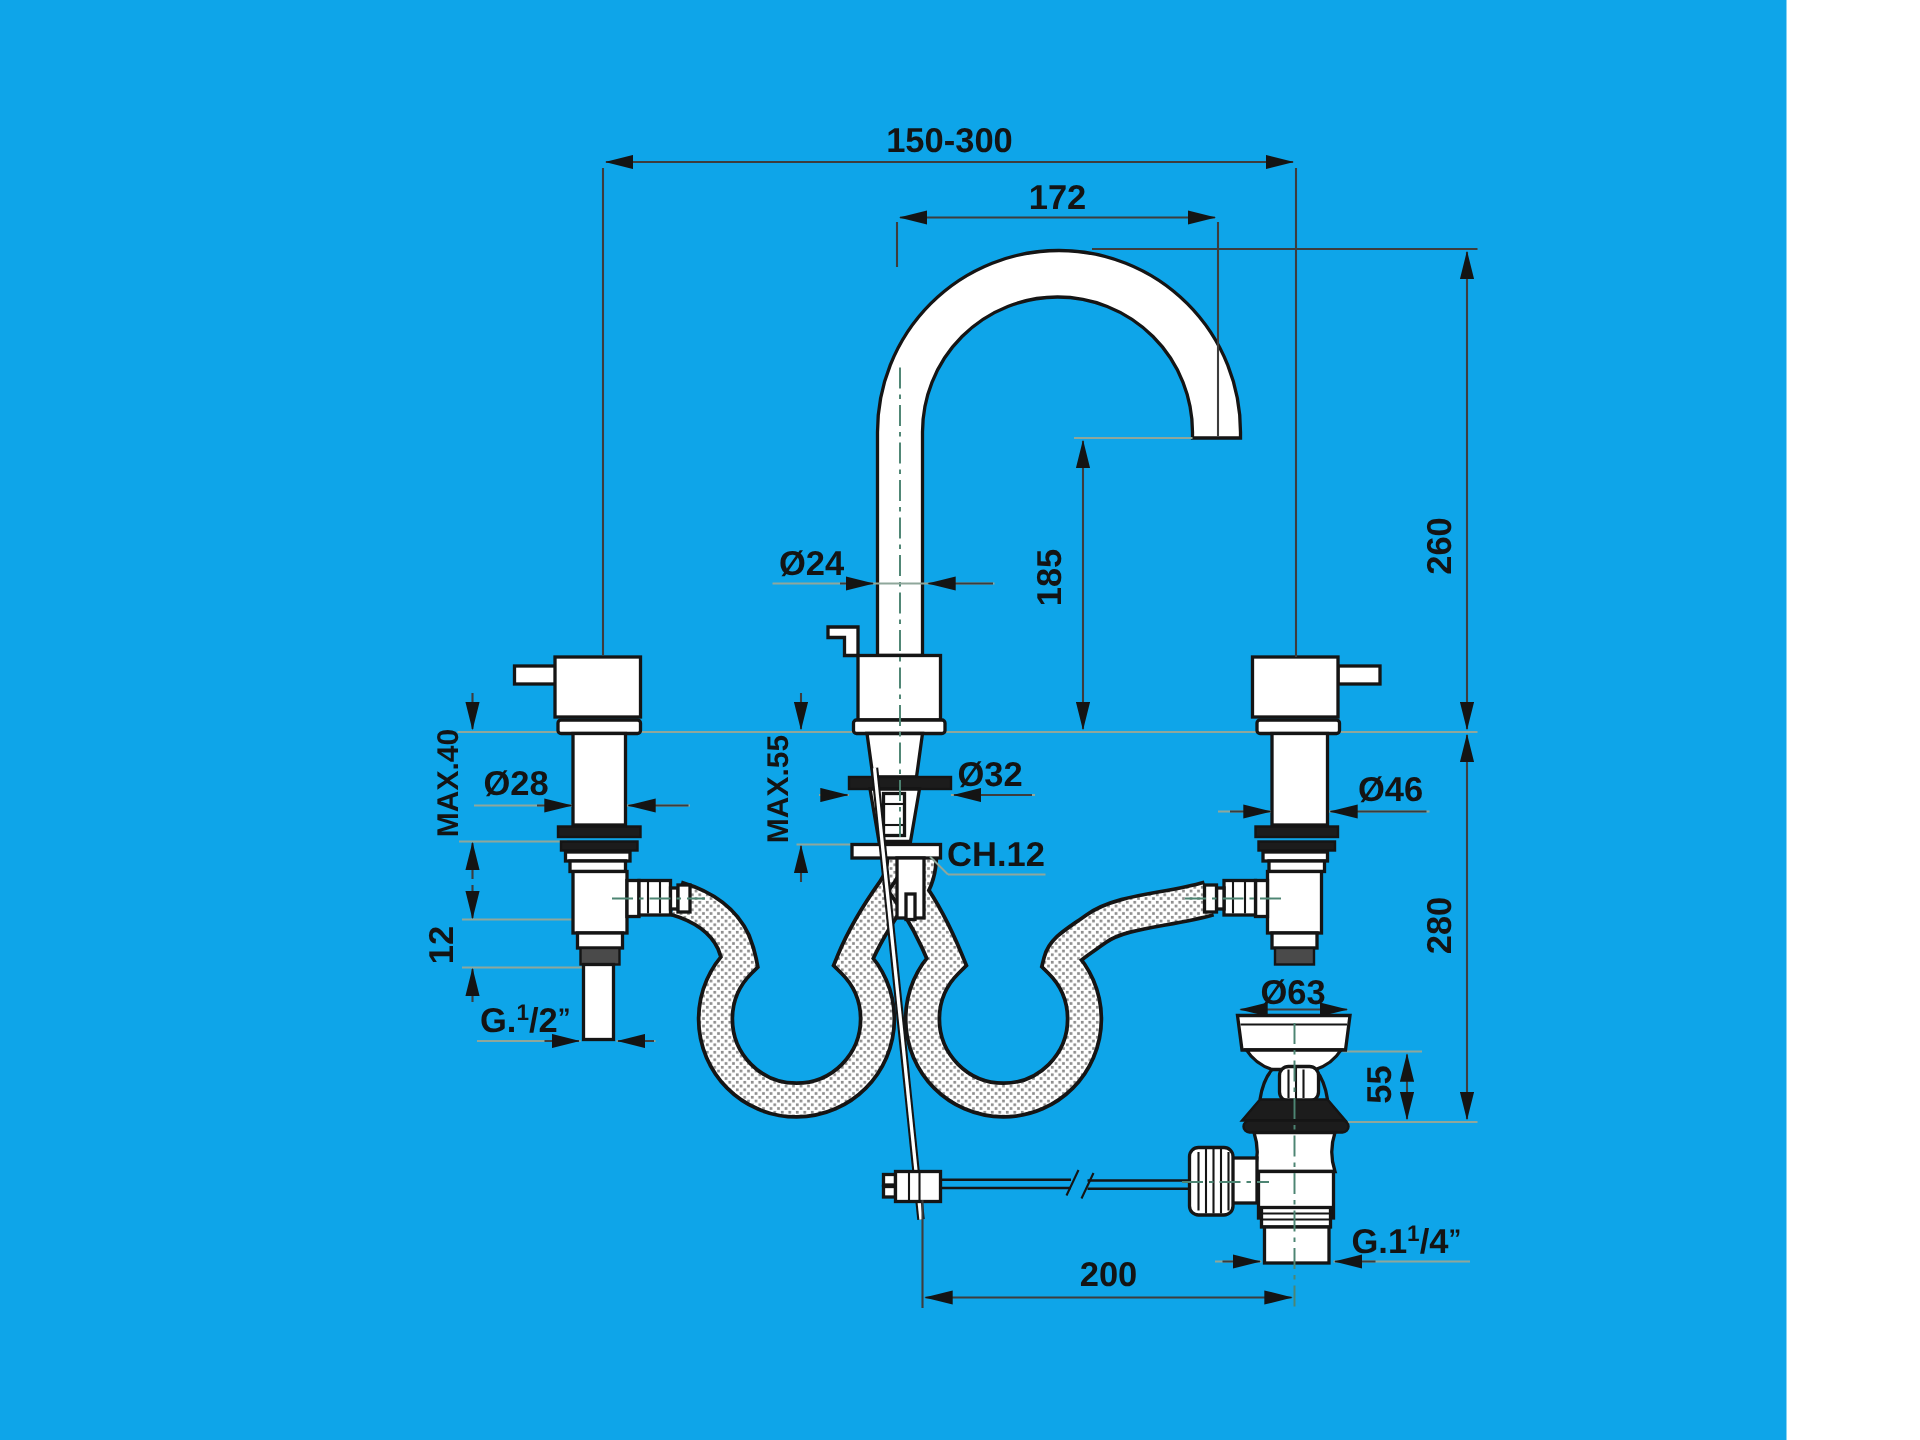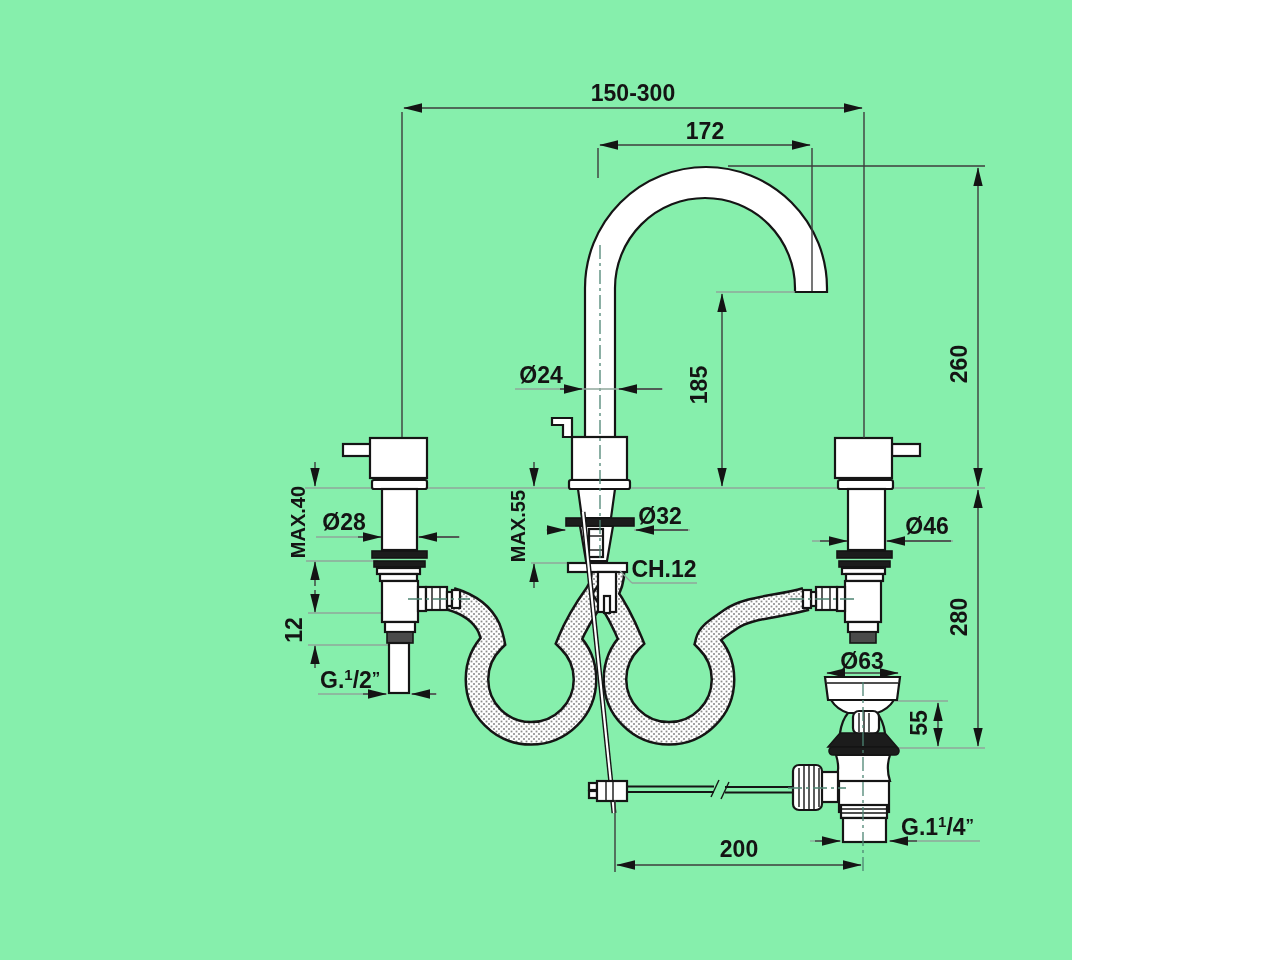--- a/index.html
+++ b/index.html
@@ -1,16 +1,16 @@
 <!DOCTYPE html>
 <html><head>
 <meta charset="utf-8">
 <style>
   html,body{margin:0;padding:0;background:#ffffff;}
-  .stage{width:1072px;height:960px;position:relative;background:#86efac;}
+  .stage{width:1191px;height:960px;position:relative;background:#0ea5e9;}
   svg{display:block;}
   .lbl{font-family:"Liberation Sans",sans-serif;font-weight:700;font-size:23px;fill:#141414;}
   .lbl-sm{font-family:"Liberation Sans",sans-serif;font-weight:700;font-size:20px;fill:#141414;}
   .obj{stroke:#151515;stroke-width:2.2;fill:none;}
   .objf{stroke:#151515;stroke-width:2.2;fill:#ffffff;}
   .objb{stroke:#151515;stroke-width:1.6;fill:#1c1c1c;}
   .dim{stroke:#3d3d3d;stroke-width:1.4;fill:none;}
   .ref{stroke:#8fa79b;stroke-width:1.3;fill:none;}
   .cl{stroke:#4d8573;stroke-width:1.3;fill:none;stroke-dasharray:14 4 3 4;}
   .thin{stroke:#151515;stroke-width:1.4;fill:none;}

